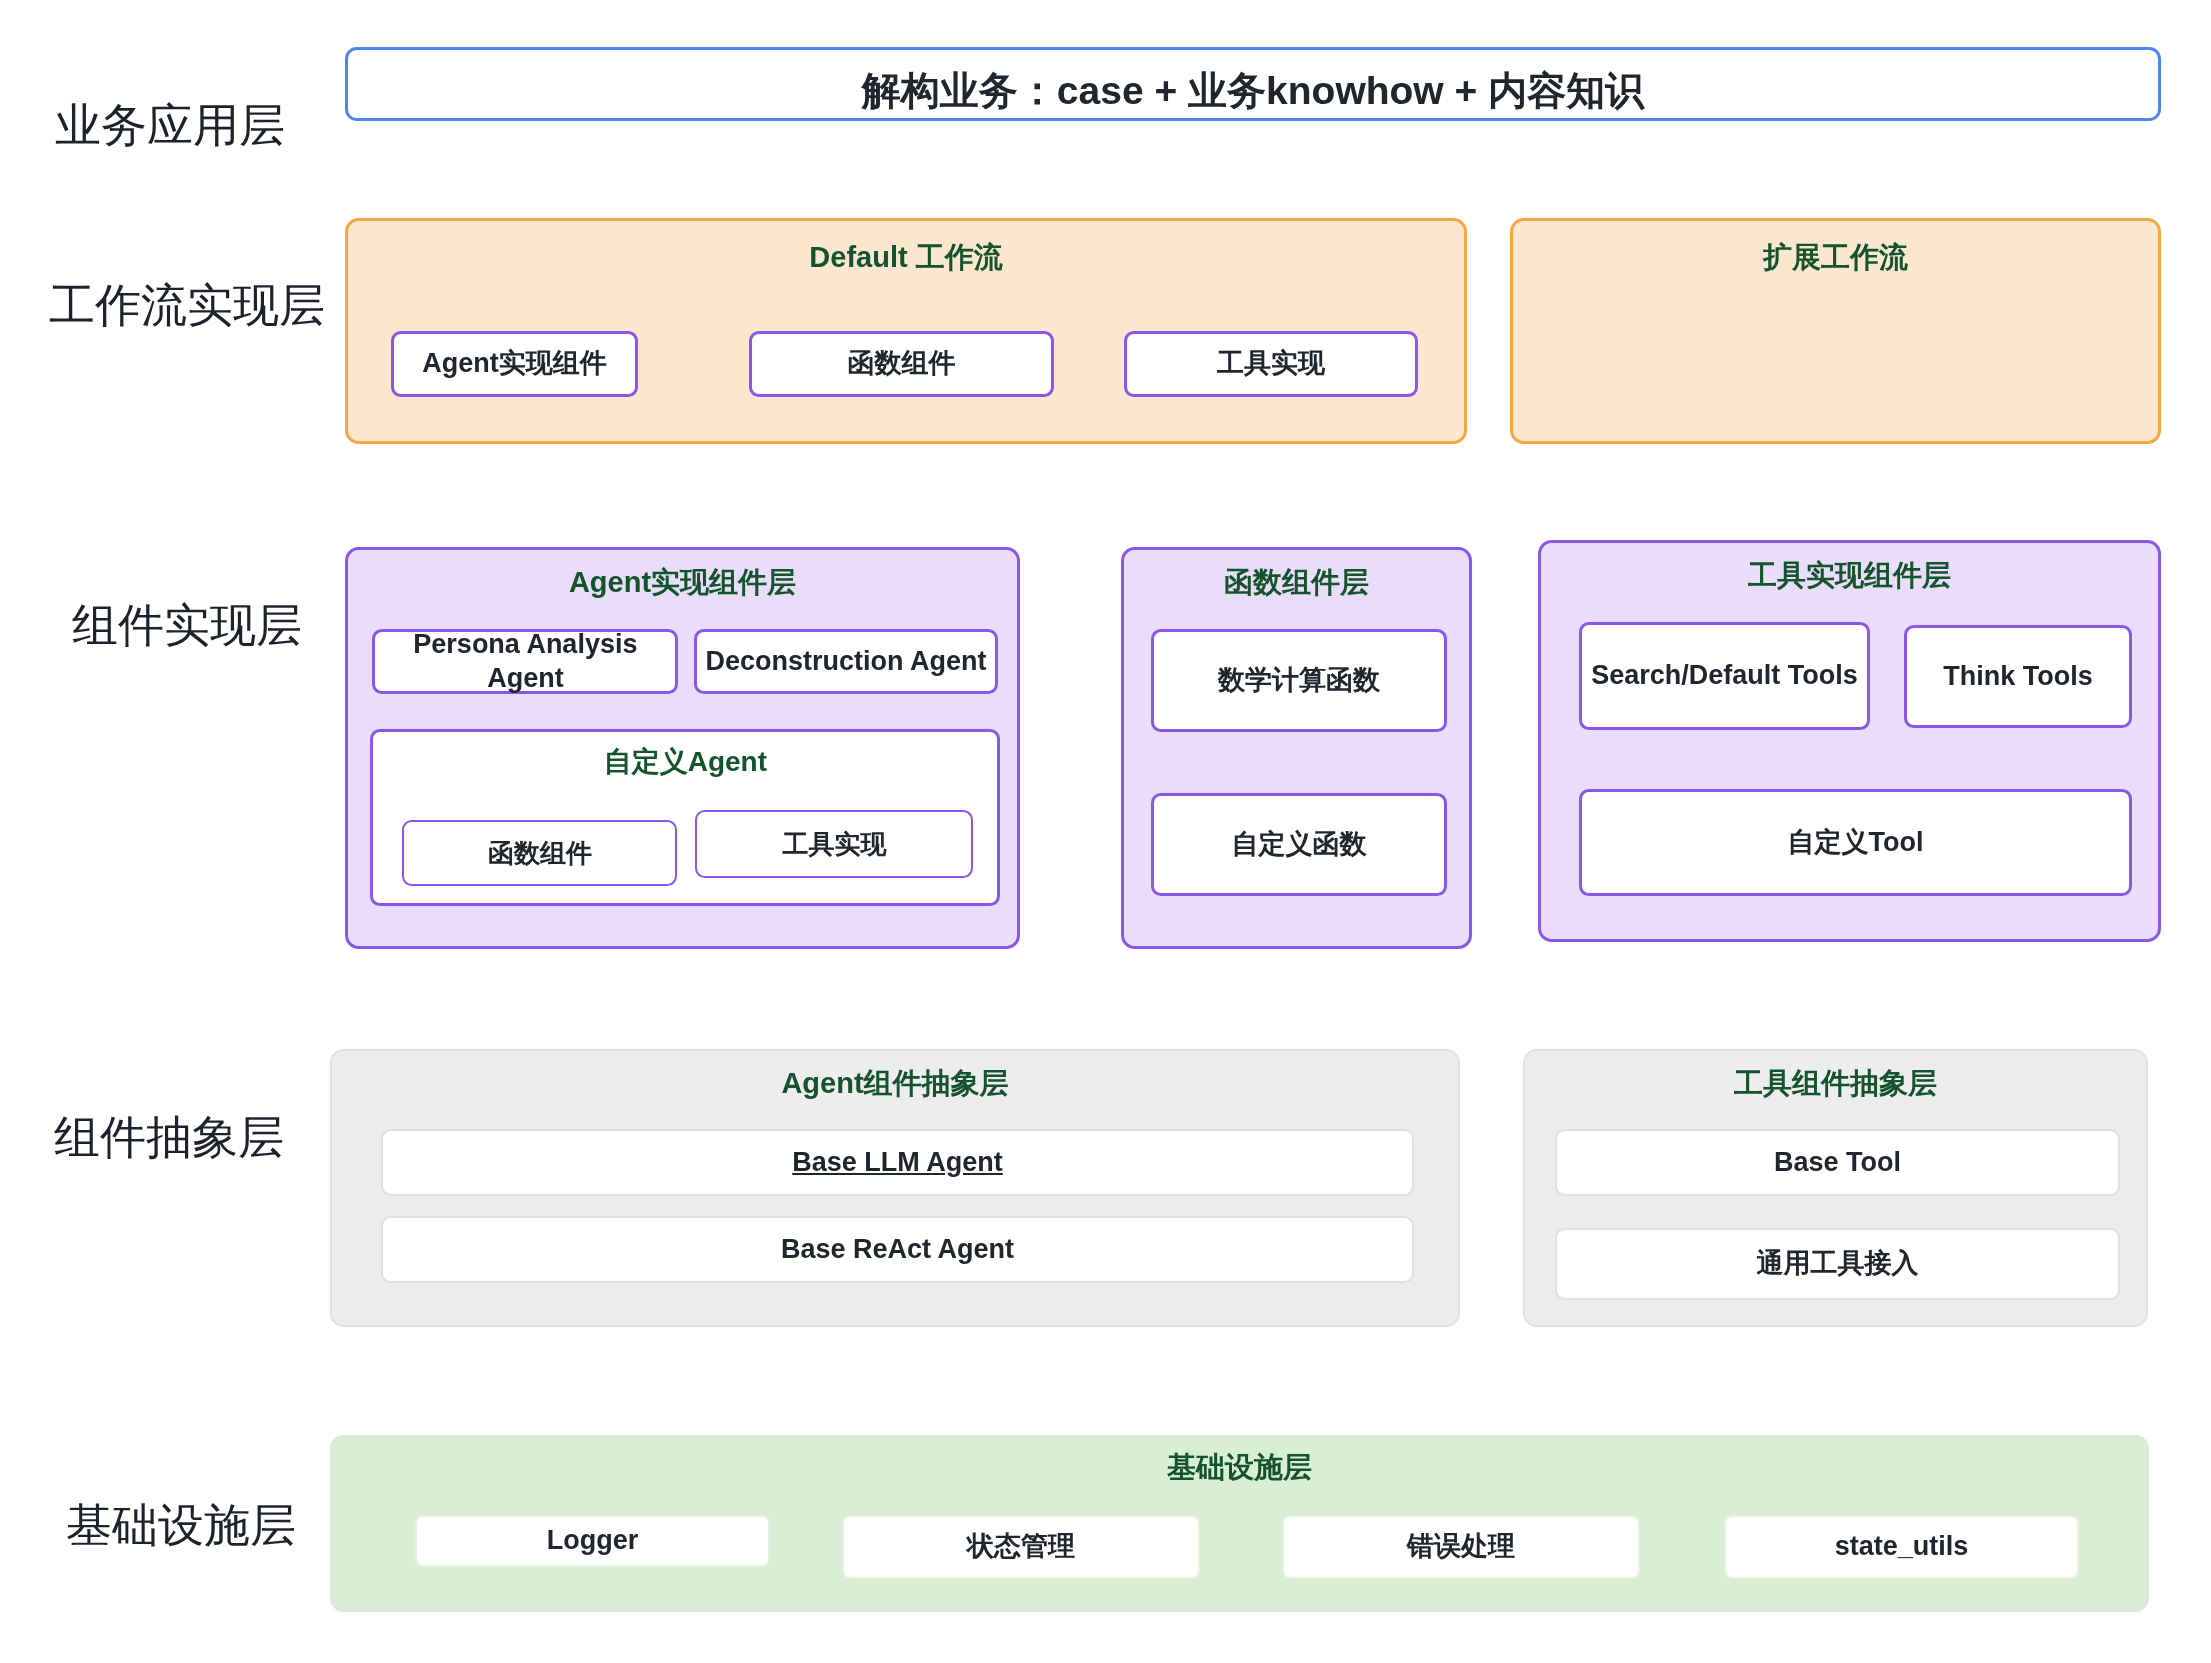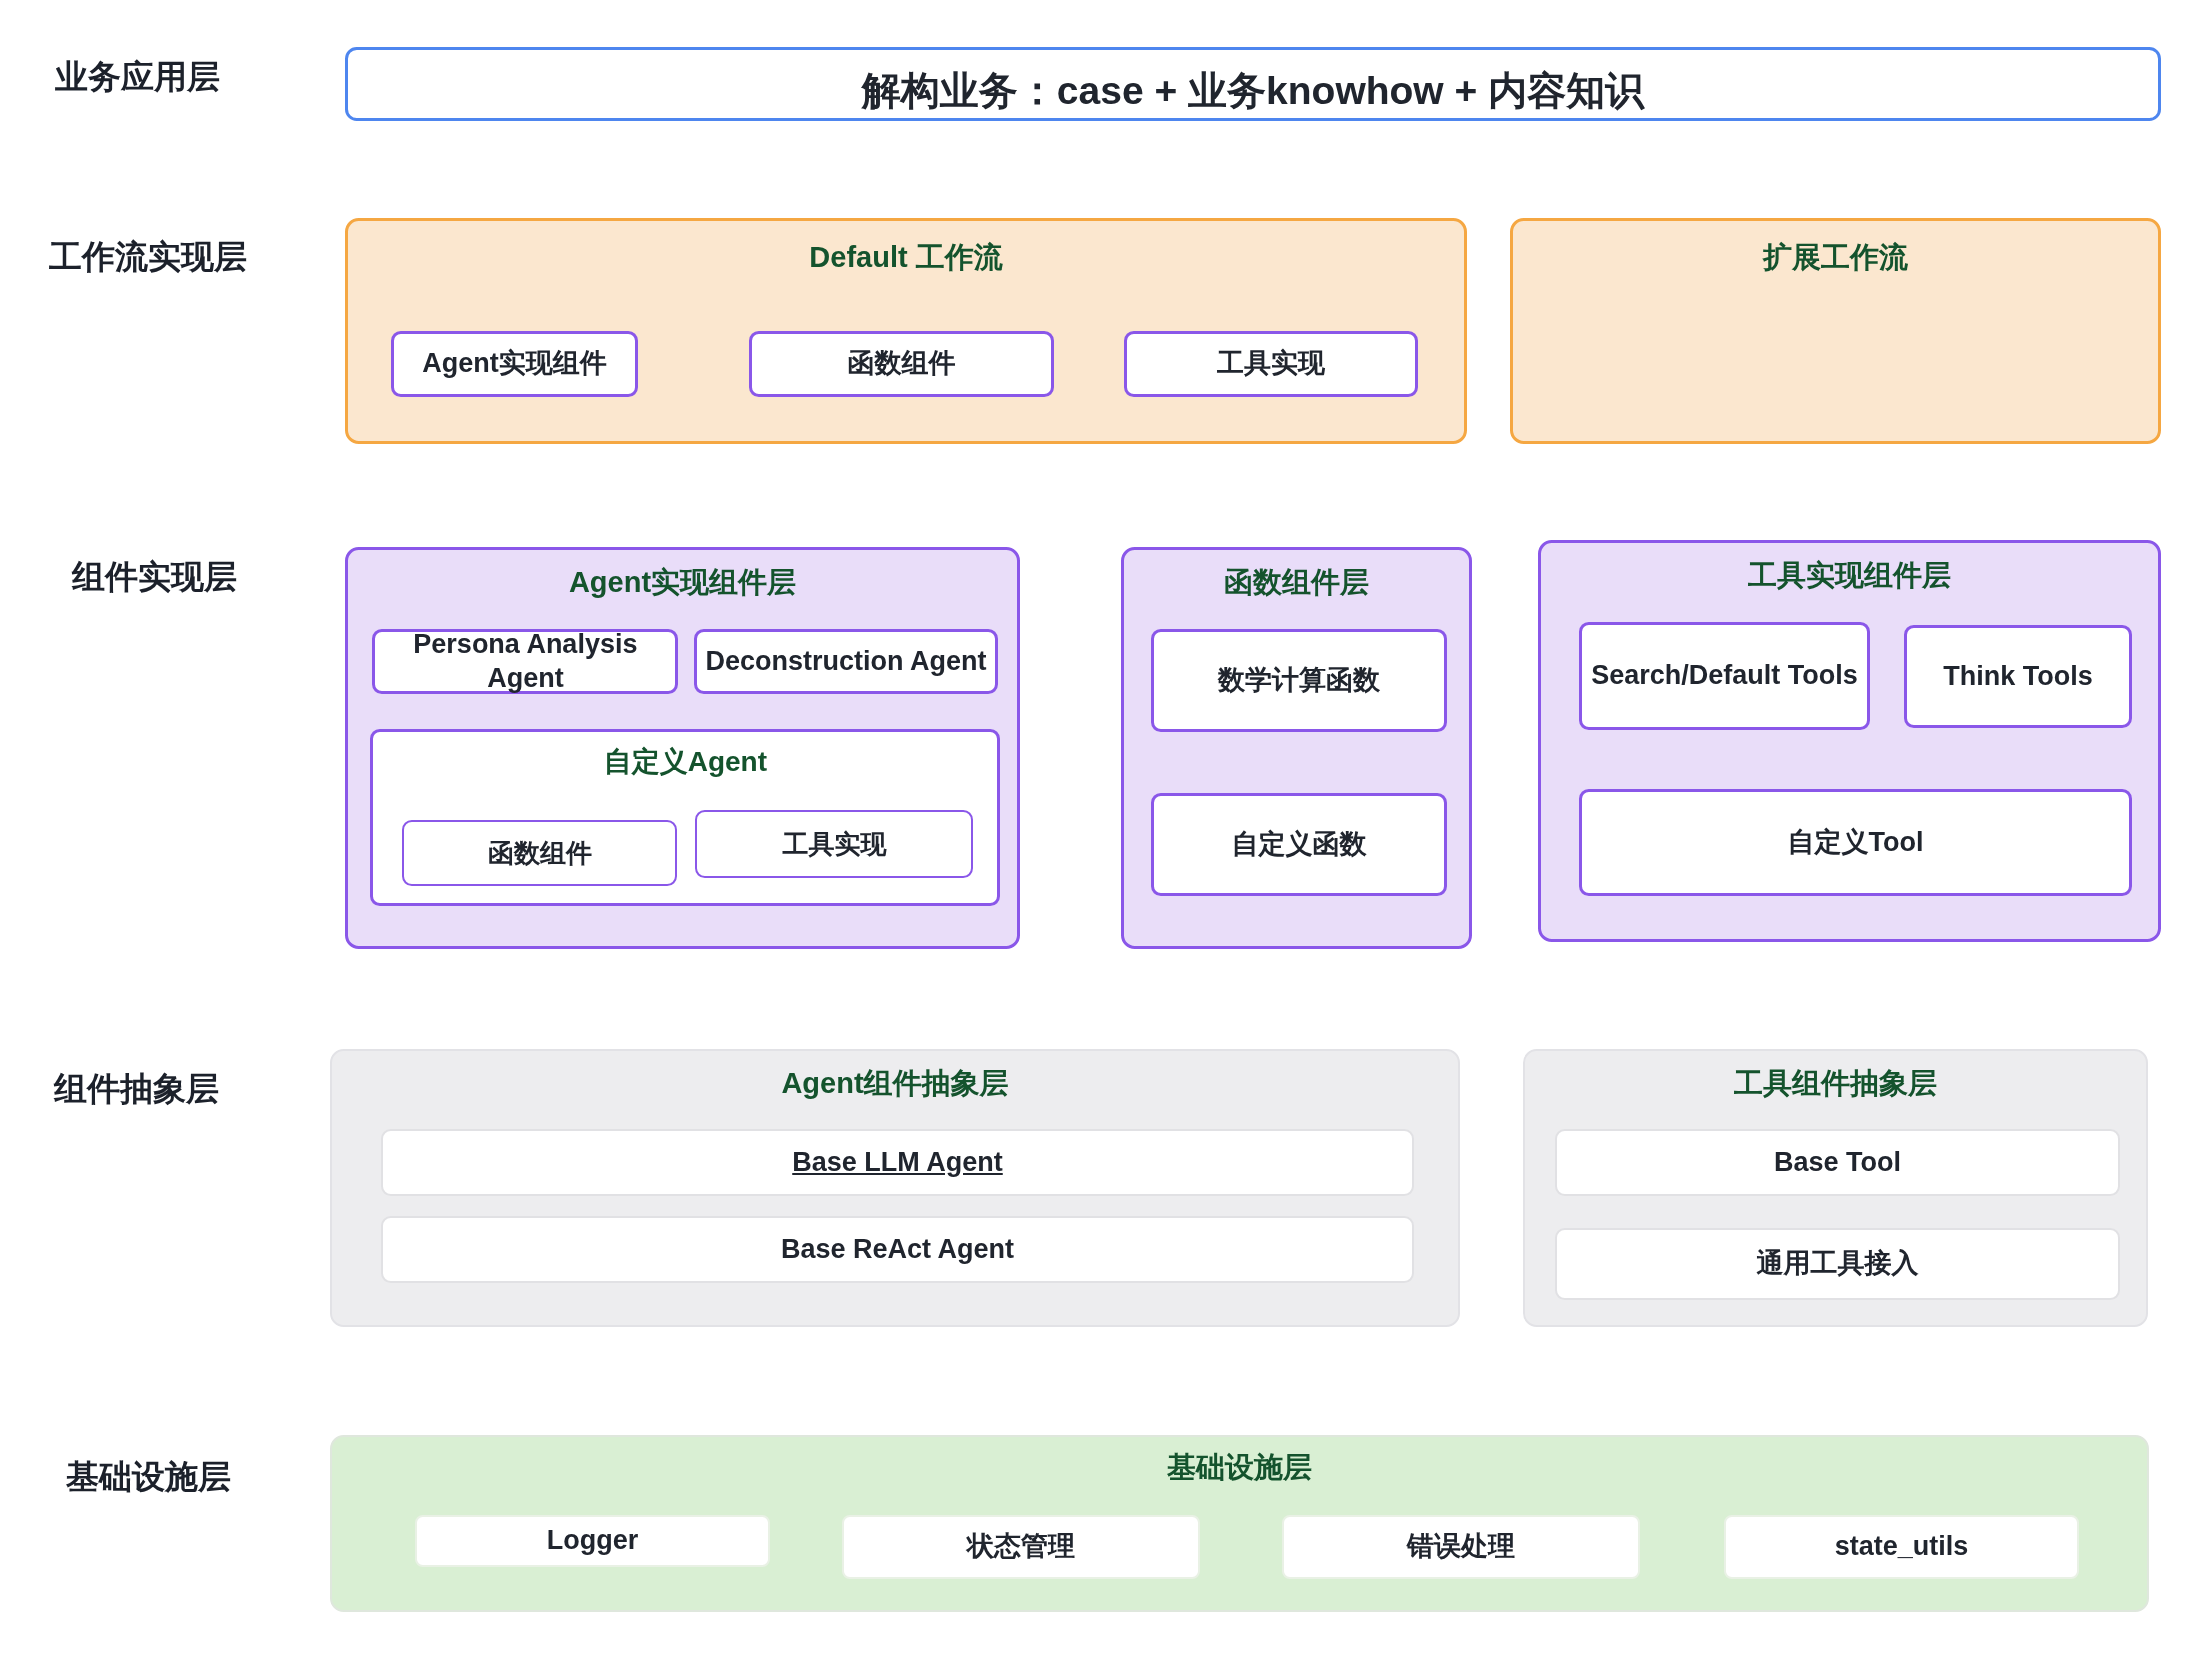--- a/index.html
+++ b/index.html
@@ -12,25 +12,26 @@
   }
   .canvas {
     position: relative;
     width: 2212px;
     height: 1664px;
     background: #ffffff;
     overflow: hidden;
   }
   .row-label {
     position: absolute;
-    font-size: 33px;
-    font-weight: 700;
+    font-size: 46px;
+    font-weight: 400;
     color: #1c212b;
     line-height: 1;
     white-space: nowrap;
+    margin-top: 42px;
   }
   .panel {
     position: absolute;
     box-sizing: border-box;
     border-radius: 13.7px;
   }
   .panel-title {
     position: absolute;
     left: 0;
     right: 0;

